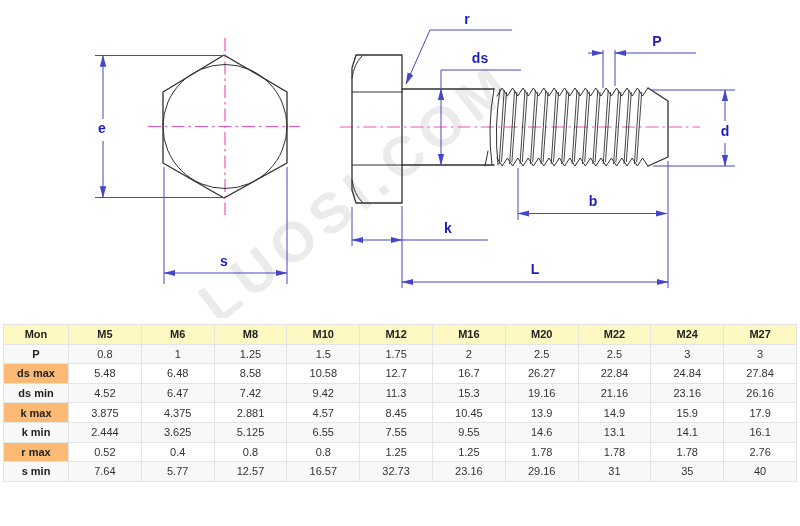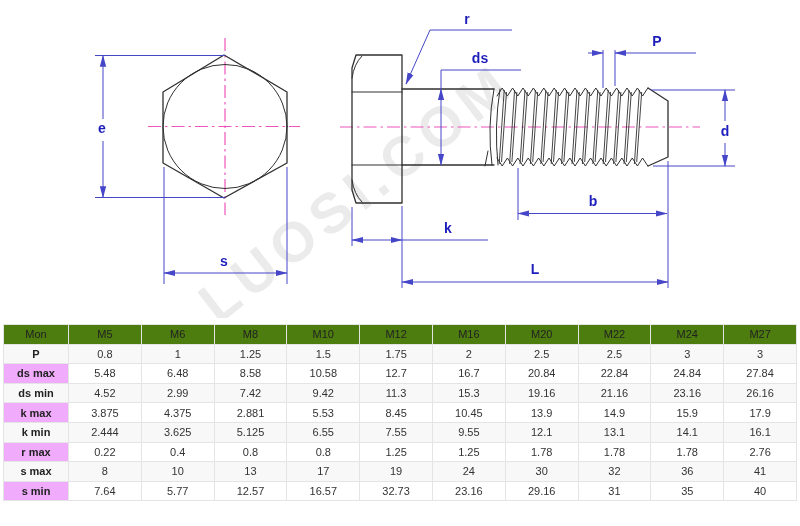--- a/index.html
+++ b/index.html
@@ -14,22 +14,22 @@
   .lbl{fill:var(--label-text,#1d1dbb);font-family:"Liberation Sans",sans-serif;
        font-size:14px;font-weight:bold;text-anchor:middle;}
   .wm{fill:var(--watermark,#ebebeb);font-family:"Liberation Sans",sans-serif;
       font-size:56px;font-weight:bold;letter-spacing:7px;text-anchor:middle;}
   
   .spec-wrap{position:absolute;left:3px;top:324px;width:794px;}
   table.spec{width:100%;border-collapse:collapse;table-layout:fixed;
              font-size:11px;color:#333;border:1px solid #dcdcdc;}
   table.spec th, table.spec td{border:1px solid #e4e4e4;height:18.6px;
              text-align:center;vertical-align:middle;padding:0;overflow:hidden;white-space:nowrap;}
-  table.spec thead th{background:#4d7c0f;color:#222;font-weight:normal;}
-  table.spec tbody th{font-weight:bold;color:#222;background:#f0abfc;}
+  table.spec thead th{background:#fef9c3;color:#222;font-weight:bold;}
+  table.spec tbody th{font-weight:bold;color:#222;background:#fdba74;}
   table.spec tbody td{font-weight:normal;}
   table.spec tbody tr:nth-child(odd) td, table.spec tbody tr:nth-child(odd) th{background:#f8f8f8;}
 </style>
 </head>
 <body>
 
 <div class="stage">
 
   <svg class="drawing-svg" width="800" height="318" viewBox="0 0 800 318" xmlns="http://www.w3.org/2000/svg">
     <defs>
@@ -202,89 +202,76 @@
             <td>3</td>
           </tr>
           <tr>
             <th>ds max</th>
             <td>5.48</td>
             <td>6.48</td>
             <td>8.58</td>
             <td>10.58</td>
             <td>12.7</td>
             <td>16.7</td>
-            <td>20.84</td>
+            <td>26.27</td>
             <td>22.84</td>
             <td>24.84</td>
             <td>27.84</td>
           </tr>
           <tr>
             <th>ds min</th>
             <td>4.52</td>
-            <td>2.99</td>
+            <td>6.47</td>
             <td>7.42</td>
             <td>9.42</td>
             <td>11.3</td>
             <td>15.3</td>
             <td>19.16</td>
             <td>21.16</td>
             <td>23.16</td>
             <td>26.16</td>
           </tr>
           <tr>
             <th>k max</th>
             <td>3.875</td>
             <td>4.375</td>
             <td>2.881</td>
-            <td>5.53</td>
+            <td>4.57</td>
             <td>8.45</td>
             <td>10.45</td>
             <td>13.9</td>
             <td>14.9</td>
             <td>15.9</td>
             <td>17.9</td>
           </tr>
           <tr>
             <th>k min</th>
             <td>2.444</td>
             <td>3.625</td>
             <td>5.125</td>
             <td>6.55</td>
             <td>7.55</td>
             <td>9.55</td>
-            <td>12.1</td>
+            <td>14.6</td>
             <td>13.1</td>
             <td>14.1</td>
             <td>16.1</td>
           </tr>
           <tr>
             <th>r max</th>
-            <td>0.22</td>
+            <td>0.52</td>
             <td>0.4</td>
             <td>0.8</td>
             <td>0.8</td>
             <td>1.25</td>
             <td>1.25</td>
             <td>1.78</td>
             <td>1.78</td>
             <td>1.78</td>
             <td>2.76</td>
-          </tr>
-          <tr>
-            <th>s max</th>
-            <td>8</td>
-            <td>10</td>
-            <td>13</td>
-            <td>17</td>
-            <td>19</td>
-            <td>24</td>
-            <td>30</td>
-            <td>32</td>
-            <td>36</td>
-            <td>41</td>
           </tr>
           <tr>
             <th>s min</th>
             <td>7.64</td>
             <td>5.77</td>
             <td>12.57</td>
             <td>16.57</td>
             <td>32.73</td>
             <td>23.16</td>
             <td>29.16</td>

